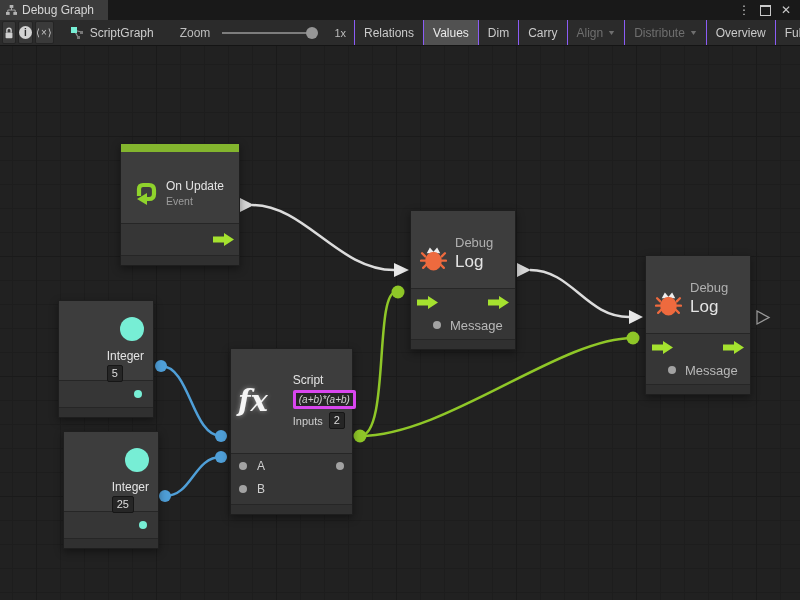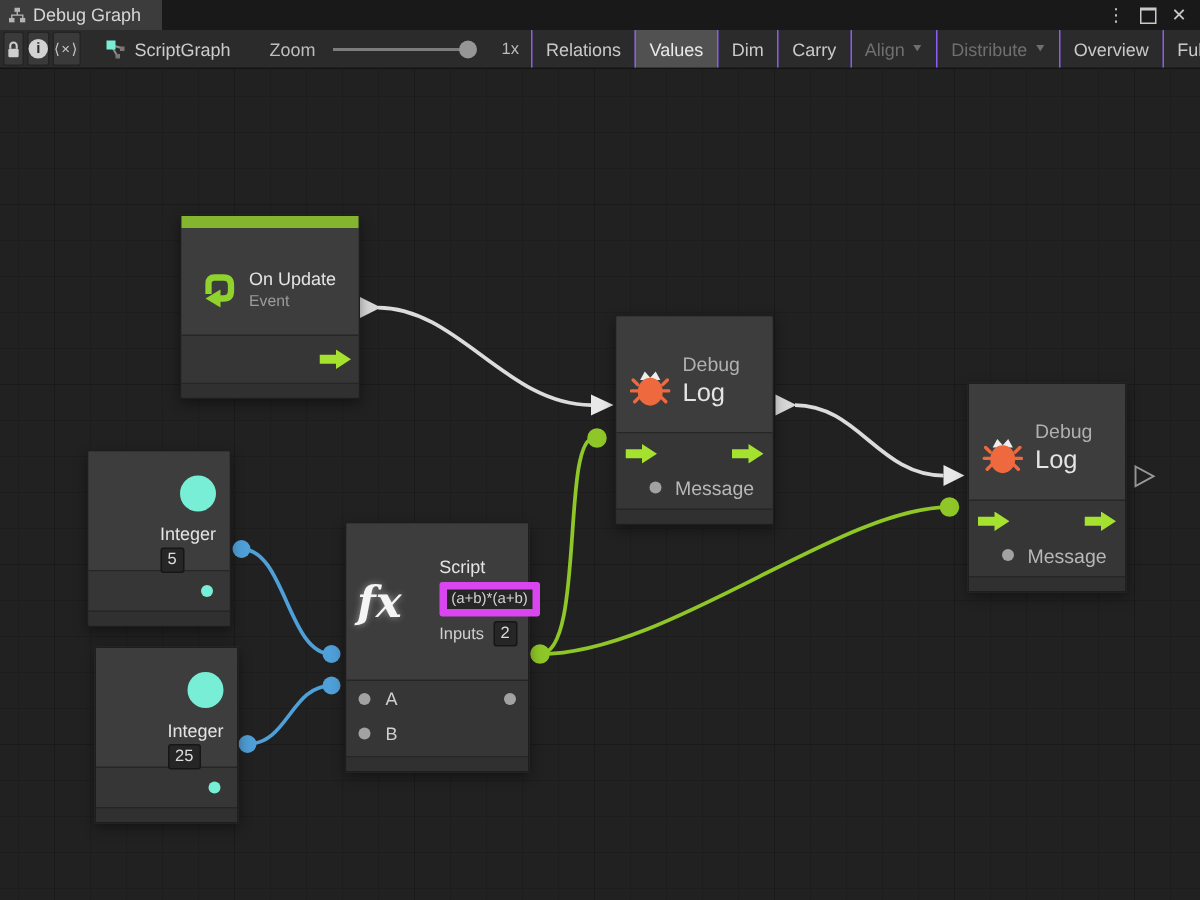--- a/index.html
+++ b/index.html
@@ -81,22 +81,22 @@
   #integer-a{left:58px;top:254px;width:94px;}
   #integer-b{left:63px;top:385px;width:94px;}
   .integer .nheader{height:47px;flex-direction:column;}
   .integer .nbody{height:26px;display:flex;align-items:center;justify-content:flex-end;padding-right:11px;}
 
   #formula{left:230px;top:302px;width:121px;}
   #formula .nheader{height:70px;align-items:center;gap:25px;padding:17px 7px;}
   .fx{font-family:"DejaVu Serif",serif;font-style:italic;font-weight:bold;font-size:29px;
       color:#f5f5f5;text-shadow:0 0 5px rgba(255,255,255,.45);line-height:1;flex:none;}
   #formula .ncol{gap:3px;}
-  .expr{background:#262626;border:5px solid #d946ef;border-radius:2px;color:#d0d0d0;
-        font-size:10px;padding:1px 3px;white-space:nowrap;align-self:flex-start;}
+  .expr{background:#262626;border:3px solid #d946ef;border-radius:2px;color:#d0d0d0;
+        font-size:10px;padding:1px 3px;white-space:nowrap;align-self:flex-start;font-style:italic;}
   .inputs-row{display:flex;align-items:center;gap:6px;font-size:11px;color:#cfcfcf;}
   .port-row{height:23px;display:flex;align-items:center;gap:10px;padding:0 8px;color:#cfcfcf;font-size:12px;}
   .port-row .out{margin-left:auto;}
   #formula .nbody{padding-bottom:4px;}
 </style>
 </head>
 <body>
 
 <div class="app">
 

